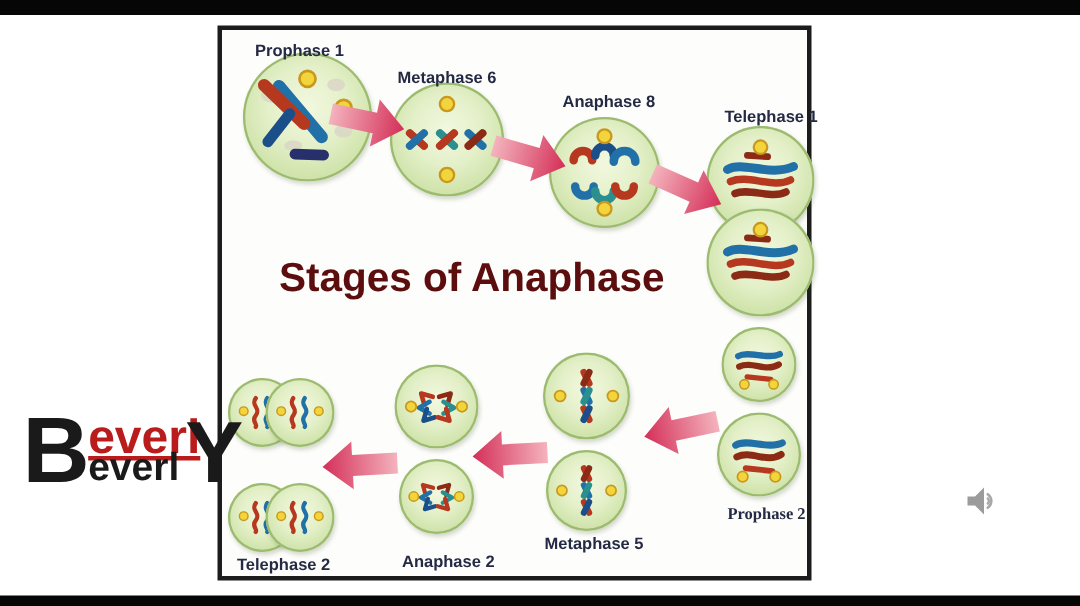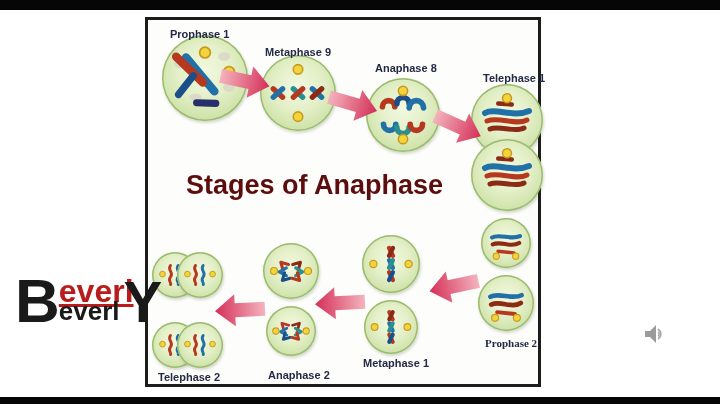--- a/index.html
+++ b/index.html
@@ -66,21 +66,21 @@
             <rect x="-8.5" y="-2.5" width="17" height="5" rx="2.5" fill="#b5381f" transform="translate(-19 0) rotate(42)"></rect>
             <rect x="-8.5" y="-2.5" width="17" height="5" rx="2.5" fill="#2270a8" transform="translate(-19 0) rotate(-42)"></rect>
             <rect x="-8.5" y="-2.5" width="17" height="5" rx="2.5" fill="#2a8f8f" transform="translate(0 0) rotate(42)"></rect>
             <rect x="-8.5" y="-2.5" width="17" height="5" rx="2.5" fill="#b5381f" transform="translate(0 0) rotate(-42)"></rect>
             <rect x="-8.5" y="-2.5" width="17" height="5" rx="2.5" fill="#2270a8" transform="translate(18 0) rotate(42)"></rect>
             <rect x="-8.5" y="-2.5" width="17" height="5" rx="2.5" fill="#8c2b15" transform="translate(18 0) rotate(-42)"></rect>
             <circle cx="0" cy="-22.400000000000002" r="4.5" fill="#f2d53c" stroke="#c9981c" stroke-width="1.5"></circle>
             <circle cx="0" cy="22.400000000000002" r="4.5" fill="#f2d53c" stroke="#c9981c" stroke-width="1.5"></circle>
           </svg>
         </div>
-        <div class="stage-label" style="left: 117px; top: 26px;">Metaphase 9</div>
+        <div class="stage-label" style="left: 117px; top: 26px;">Metaphase 6</div>
         <div class="cell" style="left: 218px; top: 58px; width: 74px; height: 74px;">
           <svg viewBox="-36 -36 72 72" width="74" height="74">
             <path d="M -6 0 A 6 6 0 0 1 6 0" stroke="#b5381f" stroke-width="5.5" fill="none" stroke-linecap="round" transform="translate(-14 -8)"></path>
             <path d="M -6 0 A 6 6 0 0 1 6 0" stroke="#1b4f8a" stroke-width="5.5" fill="none" stroke-linecap="round" transform="translate(0 -11)"></path>
             <path d="M -7 0 A 7 7 0 0 1 7 0" stroke="#2270a8" stroke-width="5.5" fill="none" stroke-linecap="round" transform="translate(13 -7)"></path>
             <path d="M -6 0 A 6 6 0 0 0 6 0" stroke="#2270a8" stroke-width="5.5" fill="none" stroke-linecap="round" transform="translate(-13 9)"></path>
             <path d="M -6 0 A 6 6 0 0 0 6 0" stroke="#2a8f8f" stroke-width="5.5" fill="none" stroke-linecap="round" transform="translate(0 12)"></path>
             <path d="M -6 0 A 6 6 0 0 0 6 0" stroke="#b5381f" stroke-width="5.5" fill="none" stroke-linecap="round" transform="translate(13 9)"></path>
             <circle cx="0" cy="-23.52" r="4.5" fill="#f2d53c" stroke="#c9981c" stroke-width="1.5"></circle>
             <circle cx="0" cy="23.52" r="4.5" fill="#f2d53c" stroke="#c9981c" stroke-width="1.5"></circle>
@@ -142,21 +142,21 @@
             <rect x="-8" y="-2.75" width="16" height="5.5" rx="2.75" fill="#b5381f" transform="translate(0 -15) rotate(64)"></rect>
             <rect x="-8" y="-2.75" width="16" height="5.5" rx="2.75" fill="#8c2b15" transform="translate(0 -15) rotate(-64)"></rect>
             <rect x="-8" y="-2.75" width="16" height="5.5" rx="2.75" fill="#2270a8" transform="translate(0 0) rotate(64)"></rect>
             <rect x="-8" y="-2.75" width="16" height="5.5" rx="2.75" fill="#2a8f8f" transform="translate(0 0) rotate(-64)"></rect>
             <rect x="-8" y="-2.75" width="16" height="5.5" rx="2.75" fill="#b5381f" transform="translate(0 15) rotate(64)"></rect>
             <rect x="-8" y="-2.75" width="16" height="5.5" rx="2.75" fill="#1b4f8a" transform="translate(0 15) rotate(-64)"></rect>
             <circle cx="-21.84" cy="0" r="4.5" fill="#f2d53c" stroke="#c9981c" stroke-width="1.5"></circle>
             <circle cx="21.84" cy="0" r="4.5" fill="#f2d53c" stroke="#c9981c" stroke-width="1.5"></circle>
           </svg>
         </div>
-        <div class="stage-label" style="left: 215px; top: 337px;">Metaphase 1</div>
+        <div class="stage-label" style="left: 215px; top: 337px;">Metaphase 5</div>
         <div class="cell" style="left: 115px; top: 223px; width: 56px; height: 56px;">
           <svg viewBox="-36 -36 72 72" width="56" height="56">
             <path d="M -6 -5 L 3 0 L -6 5" stroke="#b5381f" stroke-width="4" fill="none" stroke-linecap="round" stroke-linejoin="round" transform="translate(-11 -9) rotate(-135)"></path>
             <path d="M -6 -5 L 3 0 L -6 5" stroke="#8c2b15" stroke-width="4" fill="none" stroke-linecap="round" stroke-linejoin="round" transform="translate(10 -9) rotate(-45)"></path>
             <path d="M -6 -5 L 3 0 L -6 5" stroke="#2270a8" stroke-width="4" fill="none" stroke-linecap="round" stroke-linejoin="round" transform="translate(-12 1) rotate(180)"></path>
             <path d="M -6 -5 L 3 0 L -6 5" stroke="#2a8f8f" stroke-width="4" fill="none" stroke-linecap="round" stroke-linejoin="round" transform="translate(12 1) rotate(0)"></path>
             <path d="M -6 -5 L 3 0 L -6 5" stroke="#1b4f8a" stroke-width="4" fill="none" stroke-linecap="round" stroke-linejoin="round" transform="translate(-9 10) rotate(135)"></path>
             <path d="M -6 -5 L 3 0 L -6 5" stroke="#b5381f" stroke-width="4" fill="none" stroke-linecap="round" stroke-linejoin="round" transform="translate(9 10) rotate(45)"></path>
             <circle cx="-21.84" cy="0" r="4.5" fill="#f2d53c" stroke="#c9981c" stroke-width="1.5"></circle>
             <circle cx="21.84" cy="0" r="4.5" fill="#f2d53c" stroke="#c9981c" stroke-width="1.5"></circle>

